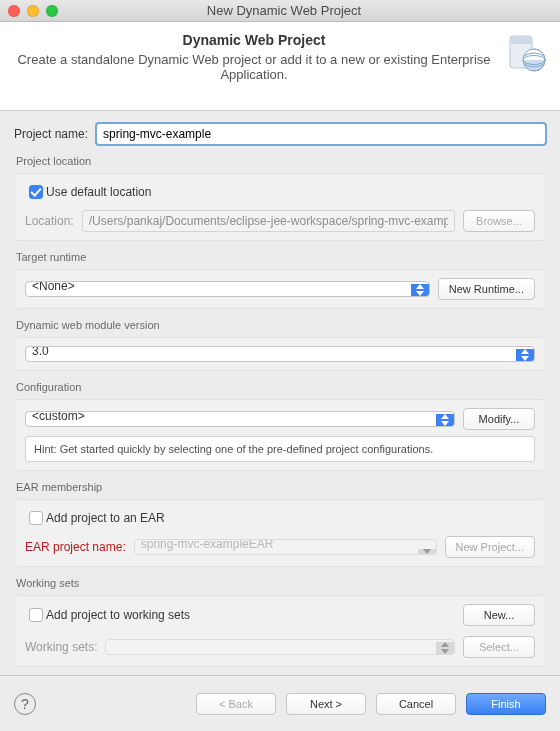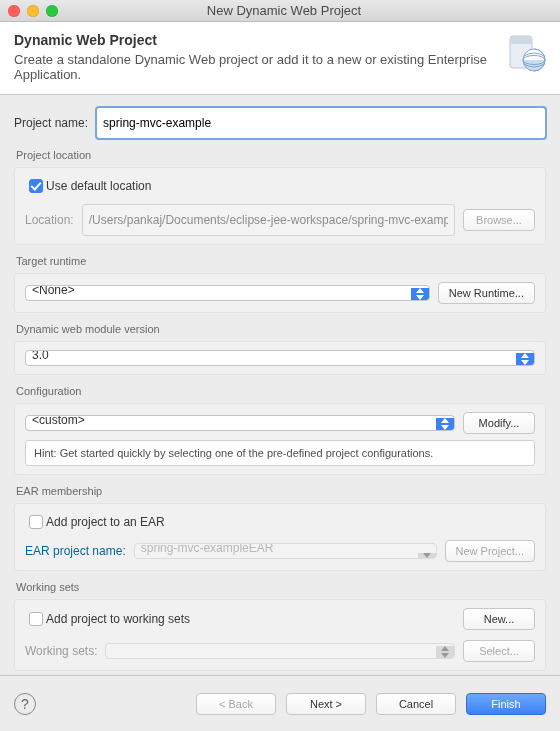--- a/index.html
+++ b/index.html
@@ -30,35 +30,35 @@
   .dot.red { background: #ff5f56; }
   .dot.yellow { background: #ffbd2d; }
   .dot.green { background: #28c940; }
   .title {
     position: absolute; left: 8px; right: 0; text-align: center;
     font-size: 13px; color: #4a4a4a; pointer-events: none;
   }
   .banner {
     background: #fff;
     border-bottom: 1px solid #c9c9c9;
-    padding: 10px 14px 12px;
-    display: flex; align-items: flex-start;
+    padding: 10px 14px 28px;
+    display: flex; align-items: flex-start; text-align: center;
   }
   .banner-text { flex: 1; }
   .banner-title { font-size: 14px; font-weight: 600; margin-bottom: 4px; }
   .banner-sub { font-size: 13px; color: #555; }
   .banner-icon {
     width: 42px; height: 42px; margin-left: 10px;
   }
   .content { padding: 12px 14px 8px; }
   .row { display: flex; align-items: center; gap: 8px; margin-bottom: 10px; }
   .label { white-space: nowrap; }
   input[type=text] {
     flex: 1;
-    height: 32px;
+    height: 22px;
     border: 1px solid #c5c5c5;
     border-radius: 3px;
     padding: 2px 6px;
     font-size: 12px;
     background: #fff;
   }
   input.focused { outline: 2px solid #7aa7d9; outline-offset: -1px; }
   input[disabled] { background: #f3f3f3; color: #8e8e8e; border-color: #d4d4d4; }
   .section {
     margin-bottom: 10px;
@@ -266,21 +266,21 @@
   </div>
 
   <div class="section">
     <div class="section-title">EAR membership</div>
     <div class="group">
       <label class="chk">
         <input type="checkbox" style="">
         <span>Add project to an EAR</span>
       </label>
       <div class="row" style="margin-bottom:0">
-        <span class="label" style="color:#0369a1">EAR project name:</span>
+        <span class="label" style="color:#b91c1c">EAR project name:</span>
         <div class="select" aria-disabled="true">
           <div class="sv dim">spring-mvc-exampleEAR</div>
           <div class="chev grey">
             <svg viewBox="0 0 8 5">
                 <path d="M0 0 L4 5 L8 0 Z" fill="#9a9a9a"></path>
               </svg>
           </div>
         </div>
         <button class="btn" disabled="">New Project...</button>
       </div>

